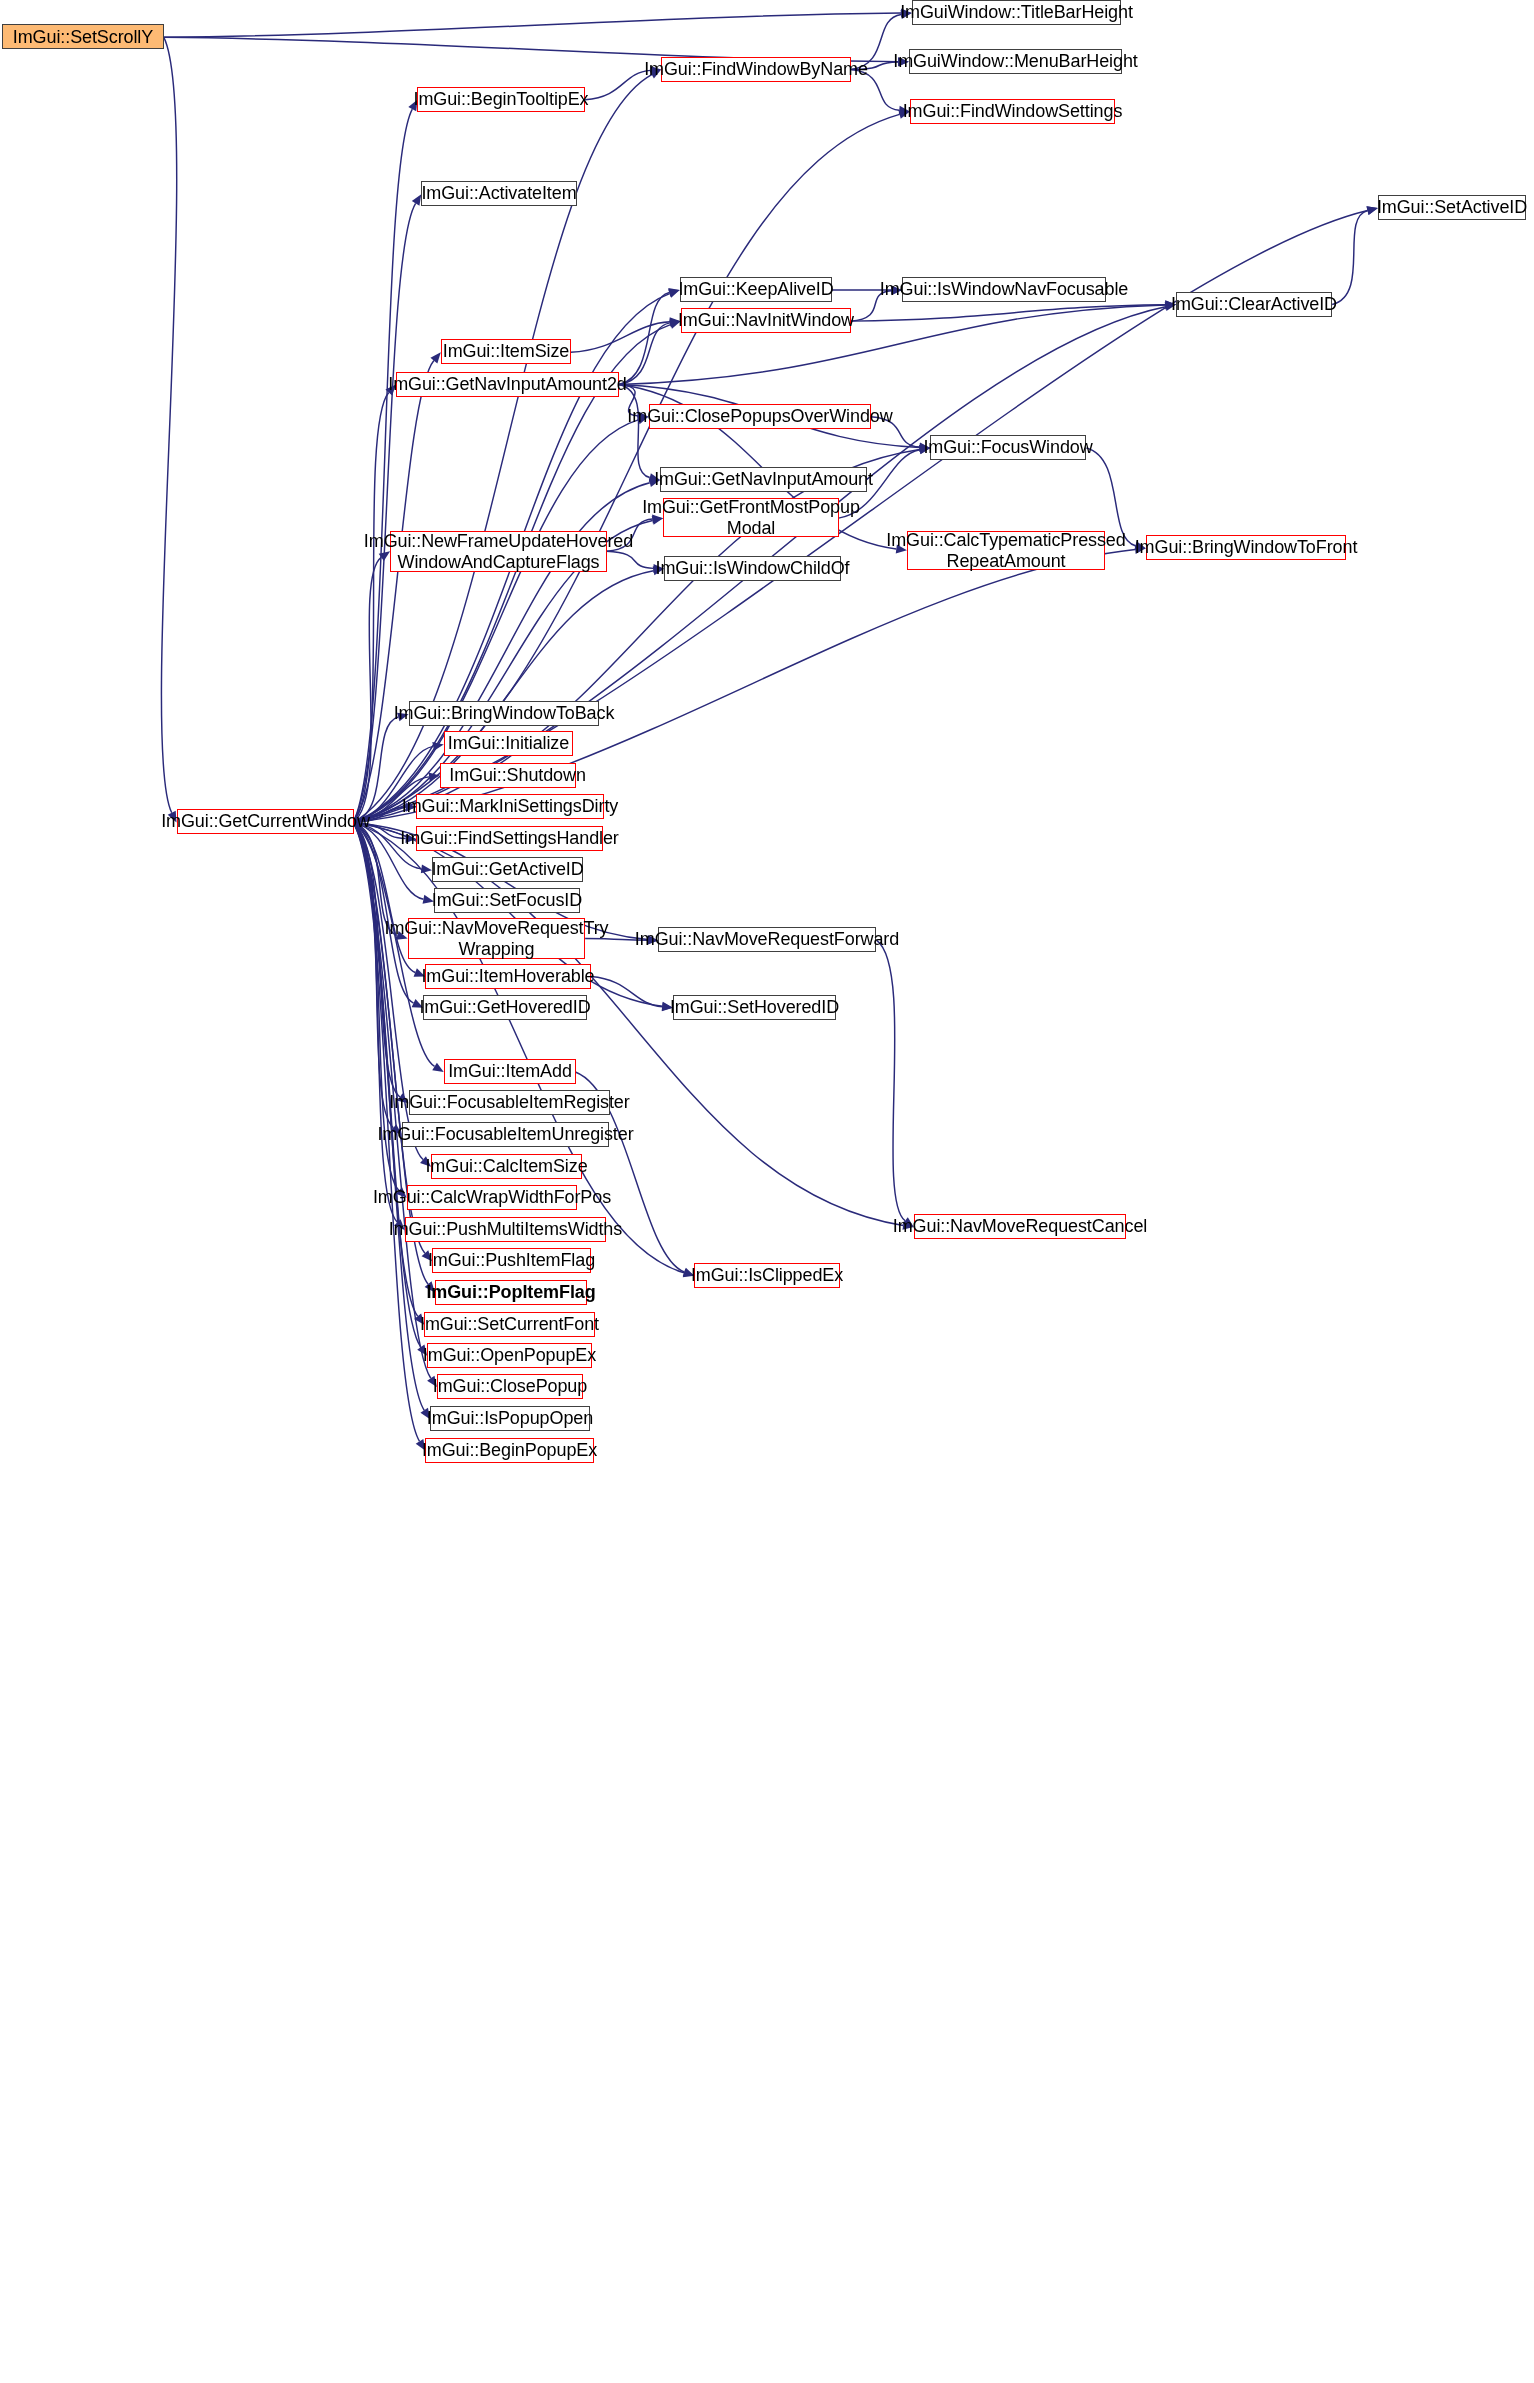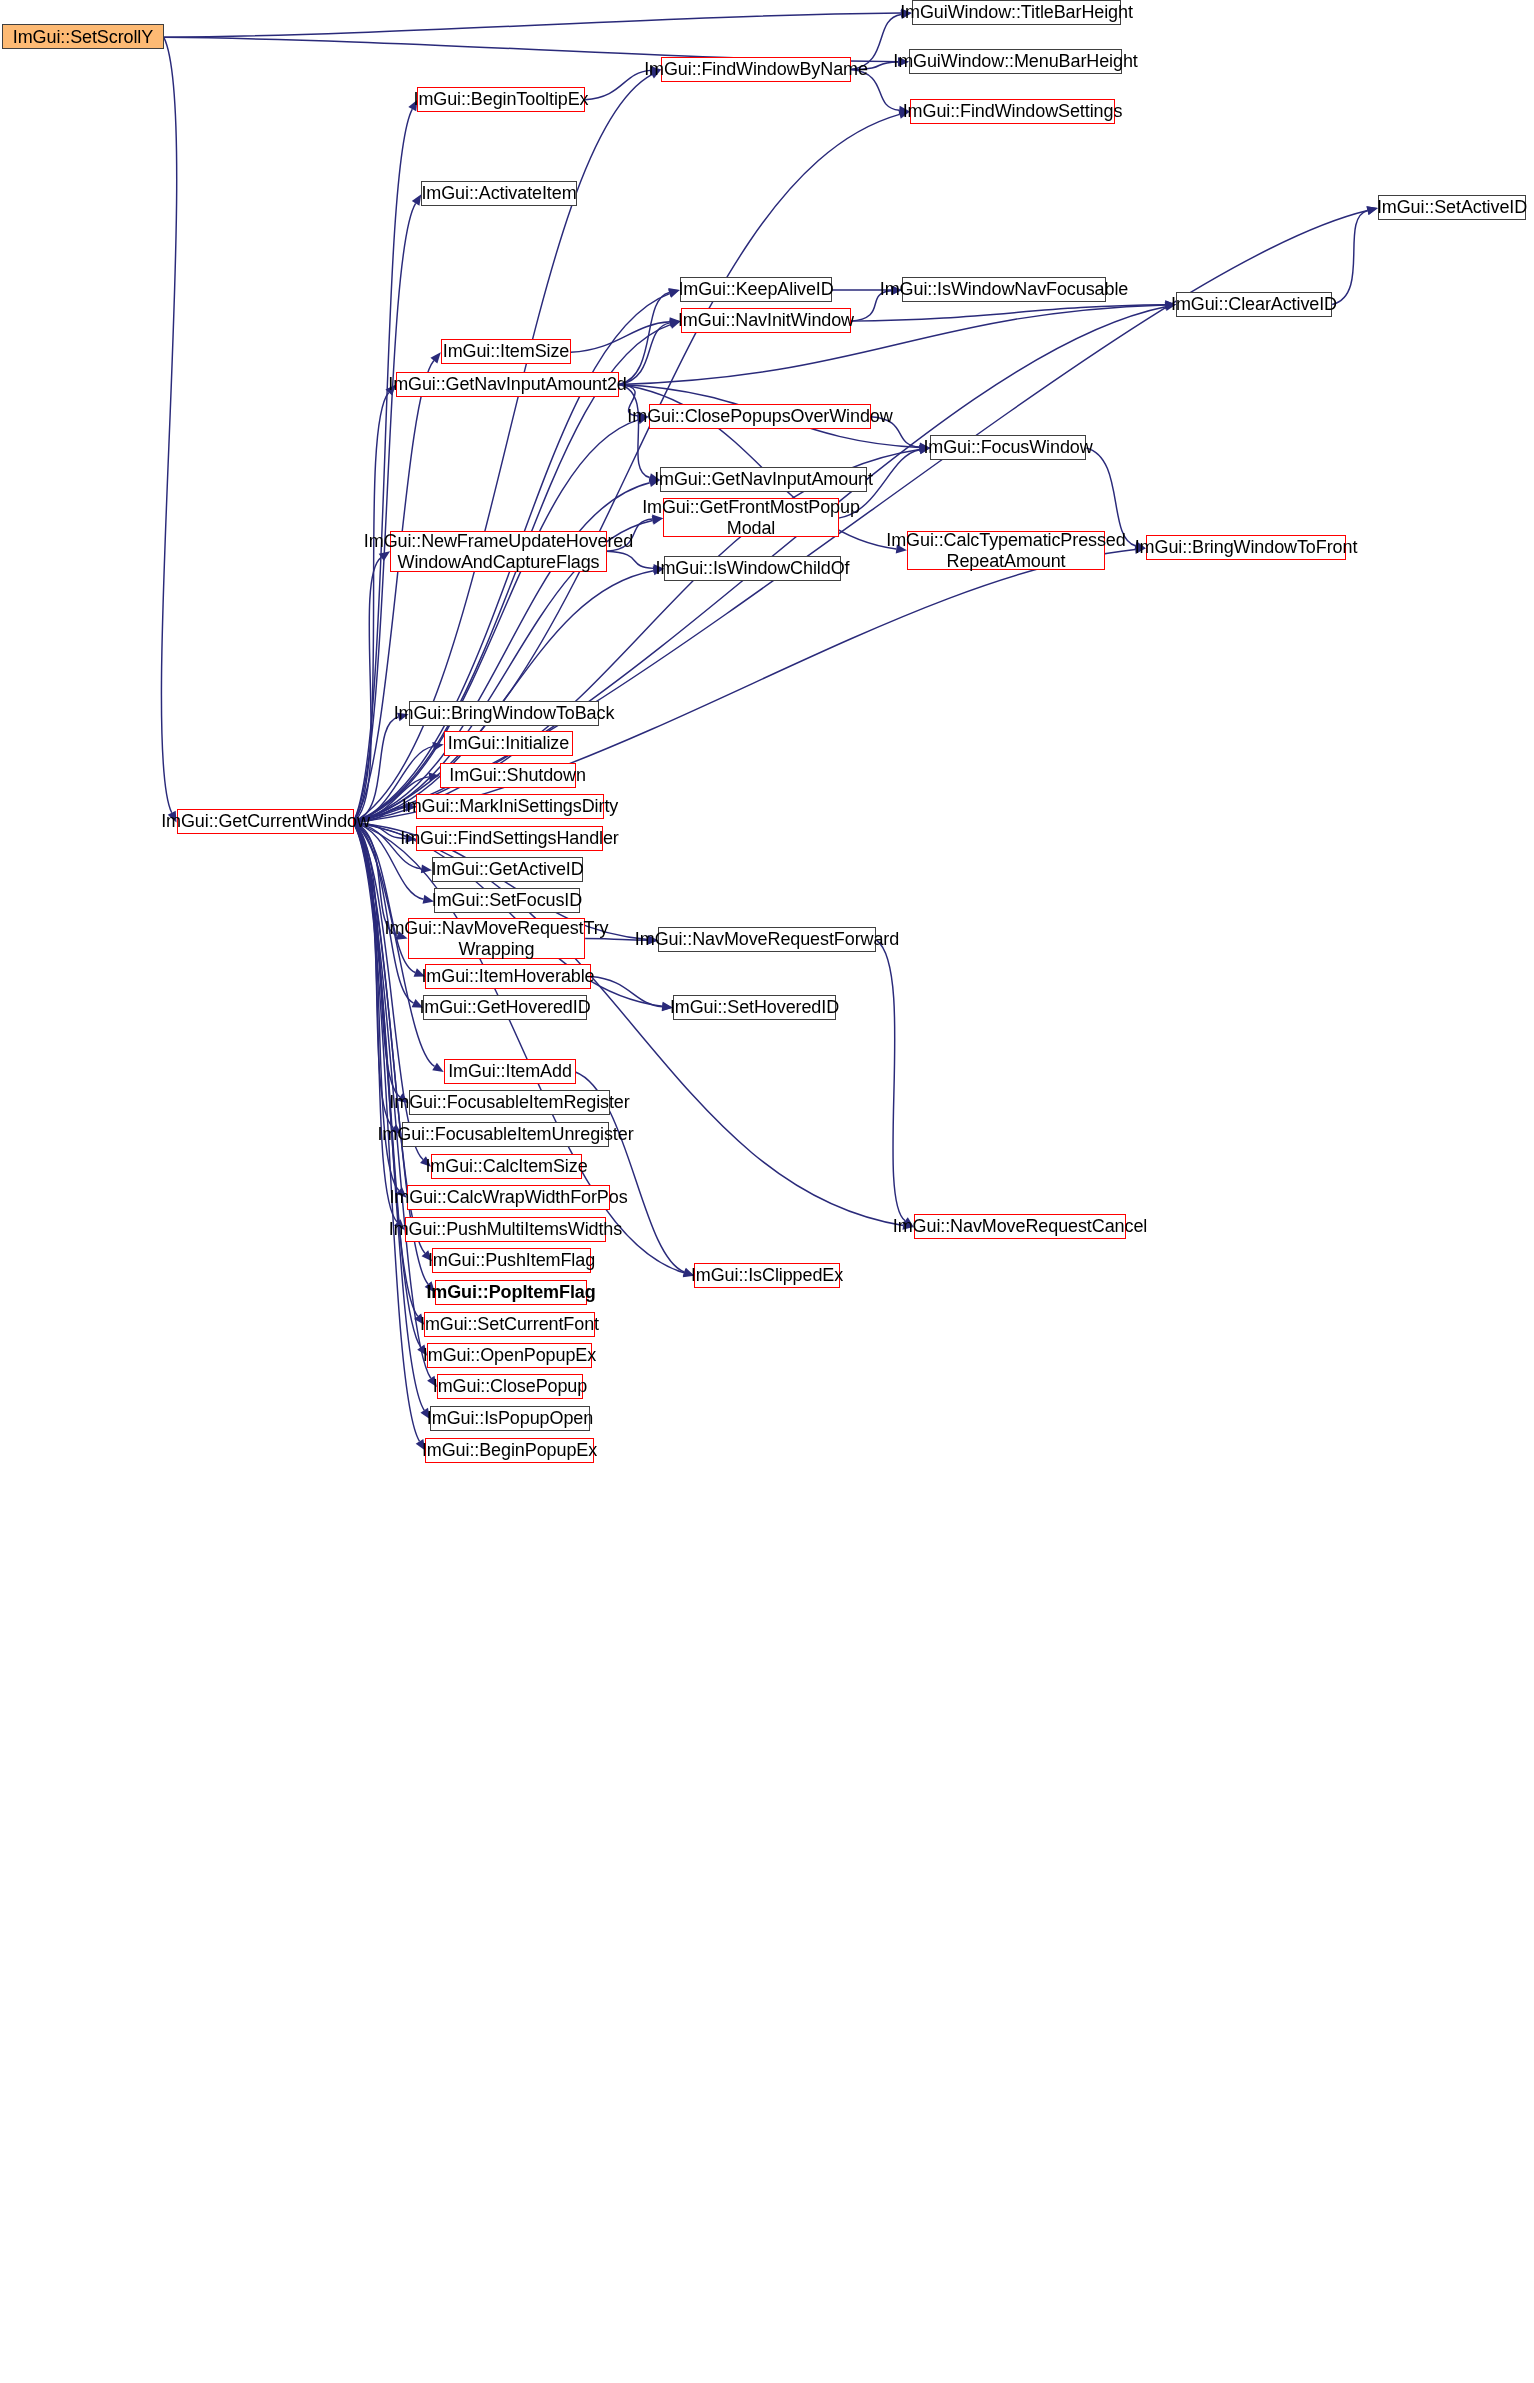--- a/index.html
+++ b/index.html
@@ -243,21 +243,21 @@
     <div class="node red" style="left: 408px; top: 918px; width: 177px; height: 41px;">ImGui::NavMoveRequestTry
 Wrapping</div>
     <div class="node black" style="left: 658px; top: 927px; width: 218px; height: 25px;">ImGui::NavMoveRequestForward</div>
     <div class="node red" style="left: 425px; top: 964px; width: 166px; height: 25px;">ImGui::ItemHoverable</div>
     <div class="node black" style="left: 423px; top: 995px; width: 164px; height: 25px;">ImGui::GetHoveredID</div>
     <div class="node black" style="left: 673px; top: 995px; width: 163px; height: 25px;">ImGui::SetHoveredID</div>
     <div class="node red" style="left: 444px; top: 1059px; width: 132px; height: 25px;">ImGui::ItemAdd</div>
     <div class="node black" style="left: 409px; top: 1090px; width: 201px; height: 25px;">ImGui::FocusableItemRegister</div>
     <div class="node black" style="left: 402px; top: 1122px; width: 207px; height: 25px;">ImGui::FocusableItemUnregister</div>
     <div class="node red" style="left: 431px; top: 1154px; width: 151px; height: 25px;">ImGui::CalcItemSize</div>
-    <div class="node red" style="left: 407px; top: 1185px; width: 203px; height: 25px;">ImGui::CalcWrapWidthForPos</div>
+    <div class="node red" style="left: 407px; top: 1185px; width: 170px; height: 25px;">ImGui::CalcWrapWidthForPos</div>
     <div class="node red" style="left: 405px; top: 1217px; width: 201px; height: 25px;">ImGui::PushMultiItemsWidths</div>
     <div class="node red" style="left: 432px; top: 1248px; width: 159px; height: 25px;">ImGui::PushItemFlag</div>
     <div class="node red" style="left: 435px; top: 1280px; width: 152px; height: 25px; font-weight: bold;">ImGui::PopItemFlag</div>
     <div class="node red" style="left: 424px; top: 1312px; width: 171px; height: 25px;">ImGui::SetCurrentFont</div>
     <div class="node red" style="left: 427px; top: 1343px; width: 165px; height: 25px;">ImGui::OpenPopupEx</div>
     <div class="node red" style="left: 437px; top: 1374px; width: 146px; height: 25px;">ImGui::ClosePopup</div>
     <div class="node black" style="left: 430px; top: 1406px; width: 160px; height: 25px;">ImGui::IsPopupOpen</div>
     <div class="node red" style="left: 425px; top: 1438px; width: 169px; height: 25px;">ImGui::BeginPopupEx</div>
     <div class="node red" style="left: 694px; top: 1263px; width: 146px; height: 25px;">ImGui::IsClippedEx</div>
     <div class="node red" style="left: 914px; top: 1214px; width: 212px; height: 25px;">ImGui::NavMoveRequestCancel</div>

